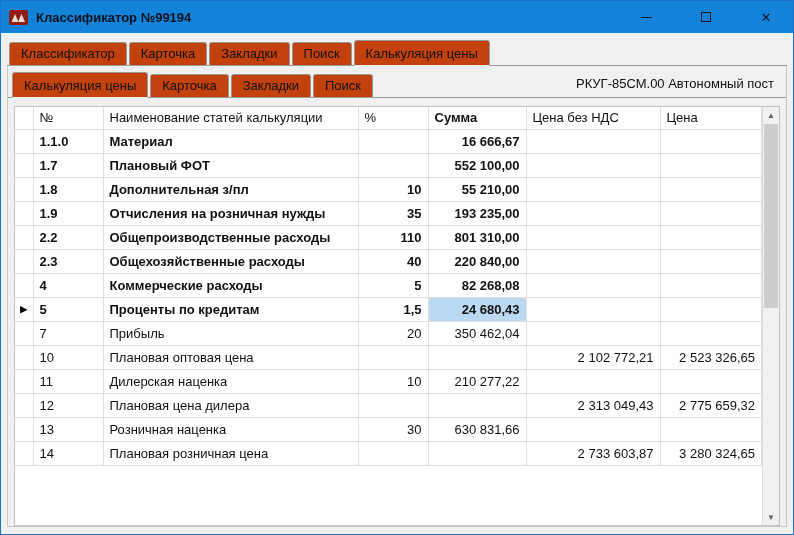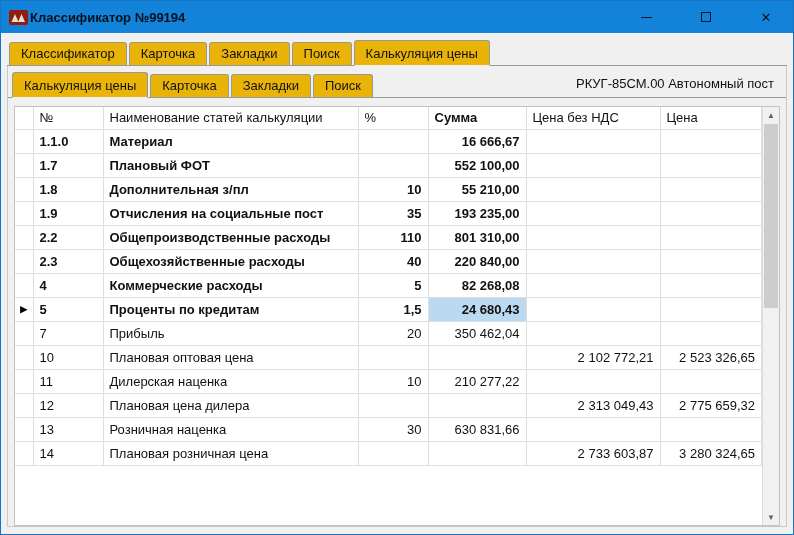--- a/index.html
+++ b/index.html
@@ -3,30 +3,30 @@
 <meta charset="utf-8">
 <style>
   * { box-sizing: border-box; }
   body { margin:0; background:#ffffff; font-family:"Liberation Sans", sans-serif; }
   .window { width:794px; height:535px; border:1px solid #1673c6; background:#f0f0f0;
             display:flex; flex-direction:column; overflow:hidden; }
 
   
   .titlebar { flex:0 0 32px; background:#1283d8; display:flex; align-items:center; padding-left:8px; }
   .app-icon { width:20px; height:16px; display:flex; align-items:center; }
-  .titlebar .title { color:#06111d; font-size:13px; font-weight:bold; margin-left:1px; }
+  .titlebar .title { color:#06111d; font-size:13px; font-weight:bold; margin-left:7px; }
   .win-controls { margin-left:auto; display:flex; height:100%; gap:14px; padding-right:4px; }
   .win-btn { width:46px; display:flex; align-items:center; justify-content:center; color:#0a1624; font-size:13px; cursor:default; }
   .glyph-min { width:11px; height:1px; background:#0a1624; display:inline-block; }
   .glyph-max { width:10px; height:10px; border:1px solid #0a1624; display:inline-block; }
 
   
   .outer-tabstrip { display:flex; align-items:flex-end; margin:7px 6px 0 6px; padding-left:2px;
                     border-bottom:1px solid #989898; height:26px; }
-  .tab { font-size:13px; color:#111; background:#eab308; border:1px solid #989898; border-bottom:none;
+  .tab { font-size:13px; color:#111; background:#c2410c; border:1px solid #989898; border-bottom:none;
          border-radius:3px 3px 0 0; padding:3px 11px 4px; margin-right:2px; white-space:nowrap; cursor:default; }
   .tab.active { padding-top:5px; margin-bottom:-1px; border-bottom:1px solid #f0f0f0; z-index:2; }
 
   .inner-panel { flex:1; min-height:0; margin:0 6px 7px 6px; border:1px solid #c9c9c9; border-top:none;
                  background:#f0f0f0; display:flex; flex-direction:column; }
   .inner-tabstrip { display:flex; align-items:flex-end; padding:6px 6px 0 4px;
                     border-bottom:1px solid #989898; height:32px; }
   .doc-label { margin-left:auto; font-size:13px; color:#111; padding:0 6px 6px 0; white-space:nowrap; }
 
   
@@ -147,21 +147,21 @@
               <td class="c-num">1.8</td>
               <td class="c-name">Дополнительная з/пл</td>
               <td class="c-pct">10</td>
               <td class="c-sum">55 210,00</td>
               <td class="c-nds"></td>
               <td class="c-price"></td>
             </tr>
             <tr class="bold">
               <td class="gutter"></td>
               <td class="c-num">1.9</td>
-              <td class="c-name">Отчисления на социальные пост</td>
+              <td class="c-name">Отчисления на розничная нужды</td>
               <td class="c-pct">35</td>
               <td class="c-sum">193 235,00</td>
               <td class="c-nds"></td>
               <td class="c-price"></td>
             </tr>
             <tr class="bold">
               <td class="gutter"></td>
               <td class="c-num">2.2</td>
               <td class="c-name">Общепроизводственные расходы</td>
               <td class="c-pct">110</td>

